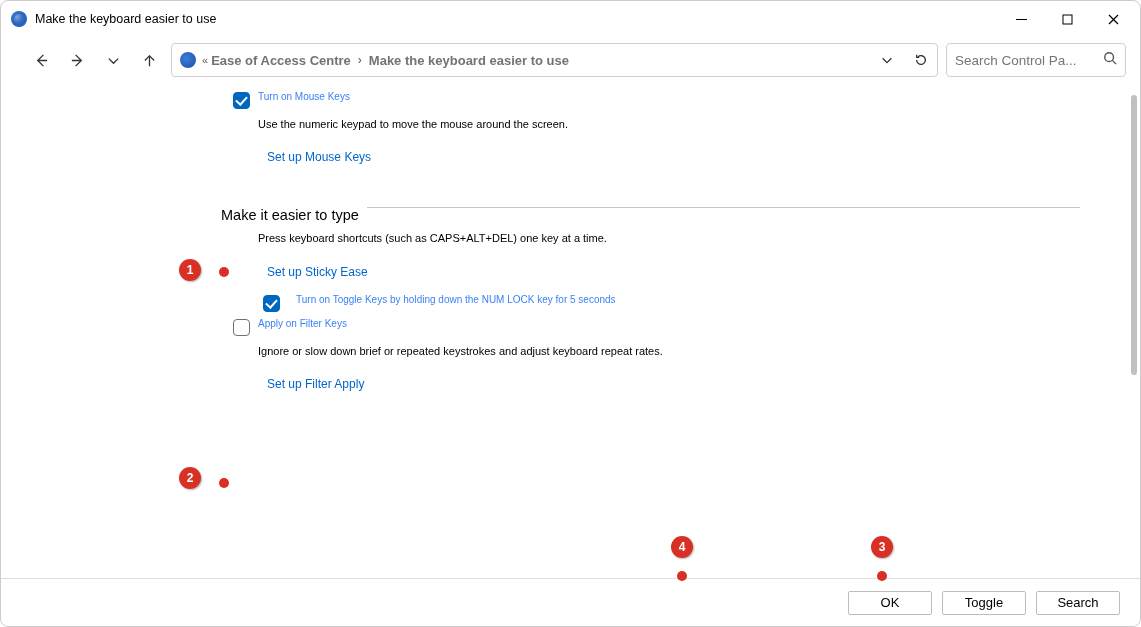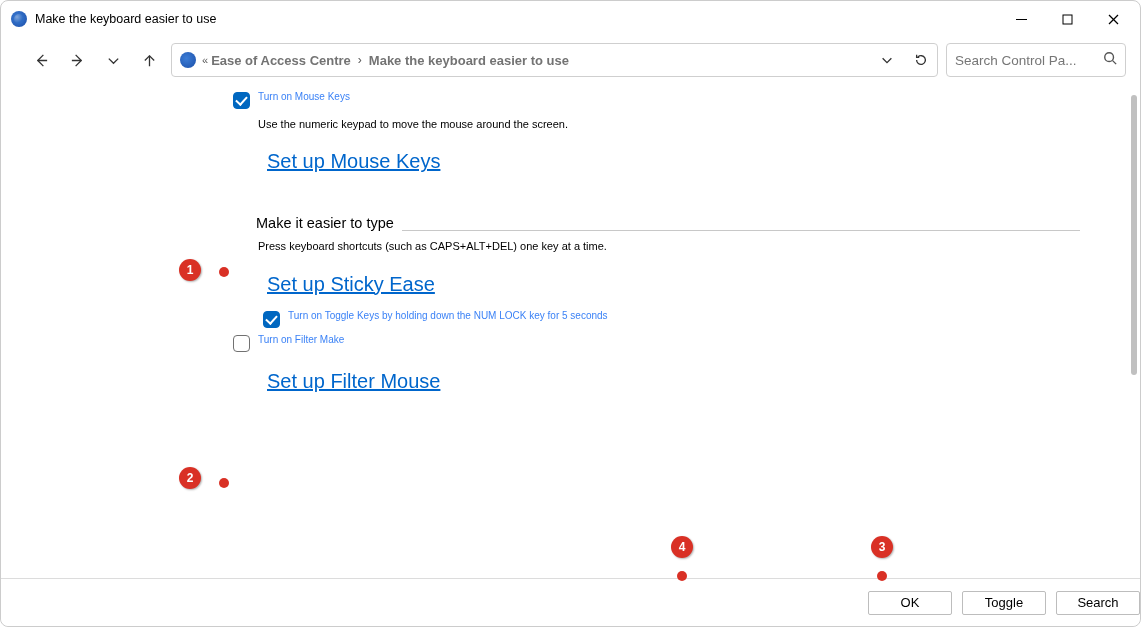--- a/index.html
+++ b/index.html
@@ -24,26 +24,26 @@
   .search-box input { border:none; outline:none; width: 100%; font-size: 13.5px; color:#15803d; }
   .search-box input::placeholder { color:#767676; }
   .search-box .sicon svg { width:14px; height:14px; stroke:#555; stroke-width:1.6; fill:none; }
   .content { position:absolute; top: 84px; bottom: 48px; left: 0; right: 0; overflow-y: auto; padding-left: 220px; padding-right: 60px; }
   .content .optrow { display:flex; align-items:flex-start; gap: 8px; margin-top: 6px; margin-left: 12px; }
   .checkbox { width: 17px; height: 17px; border: 1.4px solid #717171; border-radius: 4px; background:#fff; position:relative; flex-shrink:0; margin-top:1px; }
   .checkbox.checked { background:#0067c0; border-color:#0067c0; }
   .checkbox.checked::after { content:""; position:absolute; left:4px; top:1px; width:5px; height:9px; border:solid #fff; border-width:0 2px 2px 0; transform:rotate(42deg); }
   .opt-label { font-size: 10px; color:#3b82f6;text-align:center; }
   .opt-desc { font-size: 11px; color:#000; margin-left: 37px; margin-top: 8px; line-height:1.4; }
-  .opt-link { font-size: 20px; color:#0066cc; margin-left: 46px; margin-top: 18px; display:inline-block; background:transparent; border:none; text-align:center; cursor:pointer;text-decoration:underline; }
-  .section-legend { display:flex; align-items:flex-end; margin-top: 42px; margin-left: 35px; }
+  .opt-link { font-size: 12px; color:#0066cc; margin-left: 46px; margin-top: 18px; display:inline-block; background:transparent; border:none; text-align:center; cursor:pointer; }
+  .section-legend { display:flex; align-items:flex-start; margin-top: 42px; }
   .section-legend .legend-text { font-size: 14.5px; color:#000; margin-right: 8px; }
   .section-legend .rule { flex:1; height:1px; background:#c8c8c8; }
-  .sub-indent { margin-left: 42px; margin-top: 14px; display:flex; align-items:flex-start; gap:8px; }
-  .buttonbar { position:absolute; bottom:0; left:0; right:0; height:48px; border-top:1px solid #dcdcdc; background:#fff; display:flex; align-items:center; justify-content:flex-end; gap:10px; border-bottom-left-radius:8px; border-bottom-right-radius:8px; }
+  .sub-indent { margin-left: 42px; margin-top: 14px; display:flex; align-items:flex-start; gap:16px; }
+  .buttonbar { position:absolute; bottom:0; left:0; right:0; height:48px; border-top:1px solid #dcdcdc; background:#fff; display:flex; align-items:center; justify-content:flex-end; padding-right:20px; gap:10px; border-bottom-left-radius:8px; border-bottom-right-radius:8px; }
   .btn { width: 84px; height: 24px; border:1px solid #bdbdbd; background:#fff; font-size:13px; border-radius:2px; }
   .scrollbar-fake { position:absolute; right:3px; top:94px; width:6px; height:280px; background:#c0c0c0; border-radius:3px; }
   .callout { position:absolute; width:22px; height:22px; background:#d93025; border-radius:50%; color:#fff; font-size:12px; font-weight:600; display:flex; align-items:center; justify-content:center; box-shadow: 1px 1px 2px rgba(0,0,0,0.3); z-index:5; }
   .callout-dot { position:absolute; width:10px; height:10px; background:#d93025; border-radius:50%; z-index:5; }
   .chevrons { display:inline-flex; color:#5a5a5a; font-size:11px; letter-spacing:-3px; margin-right:2px; }
   .group { margin-top: 22px; }
 </style>
 </head>
 <body>
 
@@ -142,23 +142,24 @@
   <div class="opt-desc">Press keyboard shortcuts (such as CAPS+ALT+DEL) one key at a time.</div>
   <button class="opt-link">Set up Sticky Ease</button>
 
   <div class="sub-indent">
     <span class="checkbox checked"></span>
     <span class="opt-label">Turn on Toggle Keys by holding down the NUM LOCK key for 5 seconds</span>
   </div>
 
   <div class="optrow group">
     <span class="checkbox"></span>
-    <span class="opt-label">Turn on Filter Make</span>
+    <span class="opt-label">Apply on Filter Keys</span>
   </div>
-  <button class="opt-link">Set up Filter Mouse</button>
+  <div class="opt-desc">Ignore or slow down brief or repeated keystrokes and adjust keyboard repeat rates.</div>
+  <button class="opt-link">Set up Filter Apply</button>
 
 </div>
 
 <div class="scrollbar-fake"></div>
 
 <div class="buttonbar">
   <button class="btn">OK</button>
   <button class="btn">Toggle</button>
   <button class="btn">Search</button>
 </div>

